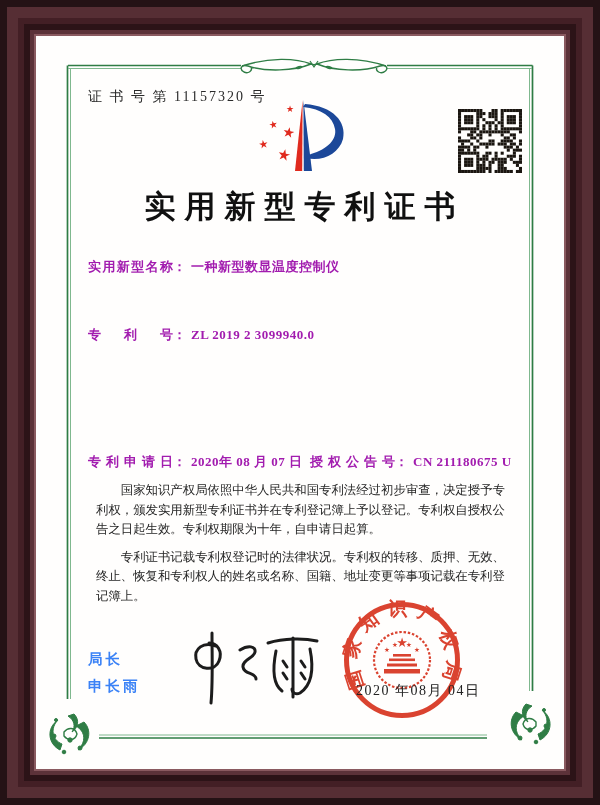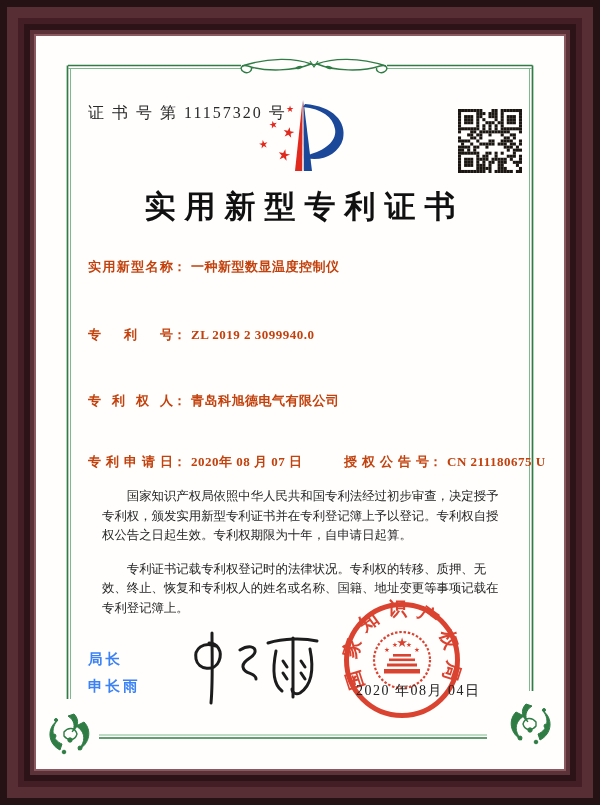--- a/index.html
+++ b/index.html
@@ -8,32 +8,32 @@
     box-shadow:
       inset 0 0 0 7px #241215,
       inset 0 0 0 18px #562e34,
       inset 0 0 0 24px #431f25,
       inset 0 0 0 30px #2c1317,
       inset 0 0 0 34px #5c3239,
       inset 0 0 0 36px #8a5a60;}
   .cert{position:absolute;left:36px;top:36px;width:528px;height:733px;background:#fffefd;
         font-family:"Liberation Serif","DejaVu Serif",serif;color:#1f1f1f;}
   .border-art{position:absolute;left:0;top:0;width:528px;height:733px;}
-  .cert-no{position:absolute;left:52px;top:67px;font-size:16px;letter-spacing:2px;color:#2a2a2a;}
+  .cert-no{position:absolute;left:52px;top:52px;font-size:14px;letter-spacing:2px;color:#2a2a2a;}
   .logo{position:absolute;left:207px;top:55px;width:130px;height:96px;}
   .qr{position:absolute;left:422px;top:73px;width:64px;height:64px;}
   .title{position:absolute;left:0;top:150px;width:528px;margin:0;text-align:center;
          font-size:31px;font-weight:bold;letter-spacing:9px;text-indent:9px;color:#101010;}
-  .row{position:absolute;left:52px;width:450px;font-size:13px;font-weight:bold;color:#c2410c;white-space:nowrap;}
+  .row{position:absolute;left:52px;width:450px;font-size:13px;font-weight:bold;color:#a21caf;white-space:nowrap;}
   .lbl{display:inline-block;width:85px;text-align:justify;text-align-last:justify;}
   .colon{margin-right:5px;}
   .val{letter-spacing:.5px;}
-  .grp2{position:absolute;left:222px;top:0;white-space:nowrap;margin-left:34px;}
+  .grp2{position:absolute;left:222px;top:0;white-space:nowrap;}
   .body-text{position:absolute;left:52px;top:437px;width:426px;font-size:12.4px;line-height:19.5px;color:#252525;}
-  .body-text p{margin:14px;text-indent:2em;}
+  .body-text p{margin:8px;text-indent:2em;}
   .signer{position:absolute;left:52px;top:610px;font-family:"Liberation Sans","DejaVu Sans",sans-serif;
           font-size:14.5px;font-weight:600;letter-spacing:3px;line-height:27px;color:#3b82f6;}
   .signature{position:absolute;left:148px;top:590px;}
   .seal{position:absolute;left:296px;top:554px;width:140px;height:140px;opacity:.95;}
   .seal-date{position:absolute;left:320px;top:646px;font-size:14px;letter-spacing:1.5px;color:#222;z-index:3;font-weight:normal;}
 </style>
 </head>
 <body>
 
 <div class="page">
@@ -344,23 +344,20 @@
         </svg></div>
 
     <h1 class="title">实用新型专利证书</h1>
 
     <div class="row" style="top:222px">
       <span class="lbl">实用新型名称</span><span class="colon">：</span><span class="val">一种新型数显温度控制仪</span>
     </div>
     <div class="row" style="top:290px">
       <span class="lbl">专利号</span><span class="colon">：</span><span class="val">ZL 2019 2 3099940.0</span>
     </div>
-    <div class="row" style="top:356px">
-      <span class="lbl">专利权人</span><span class="colon">：</span><span class="val">青岛科旭德电气有限公司</span>
-    </div>
     <div class="row" style="top:417px">
       <span>
         <span class="lbl">专利申请日</span><span class="colon">：</span><span class="val">2020年 08 月 07 日</span>
       </span>
       <span class="grp2">
         <span class="lbl">授权公告号</span><span class="colon">：</span><span class="val">CN 211180675 U</span>
       </span>
     </div>
 
     <div class="body-text">

